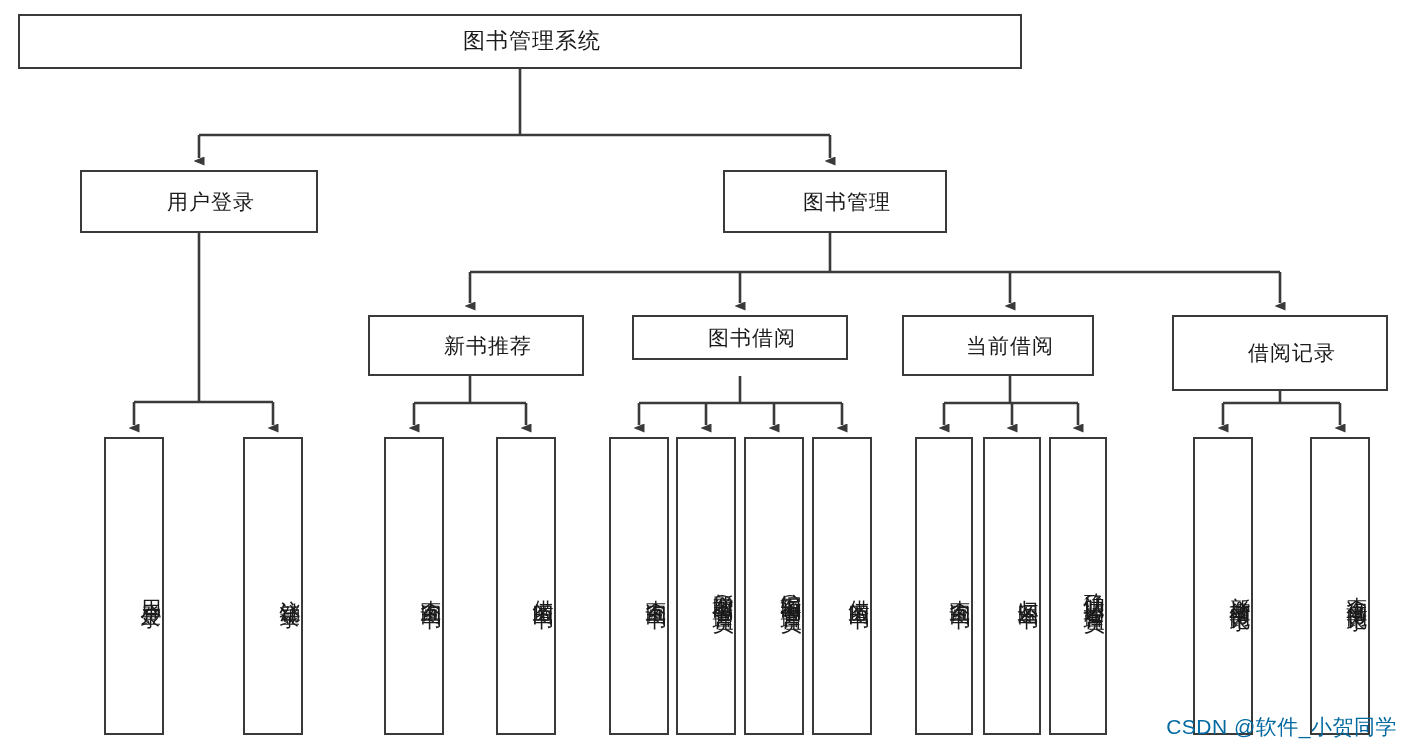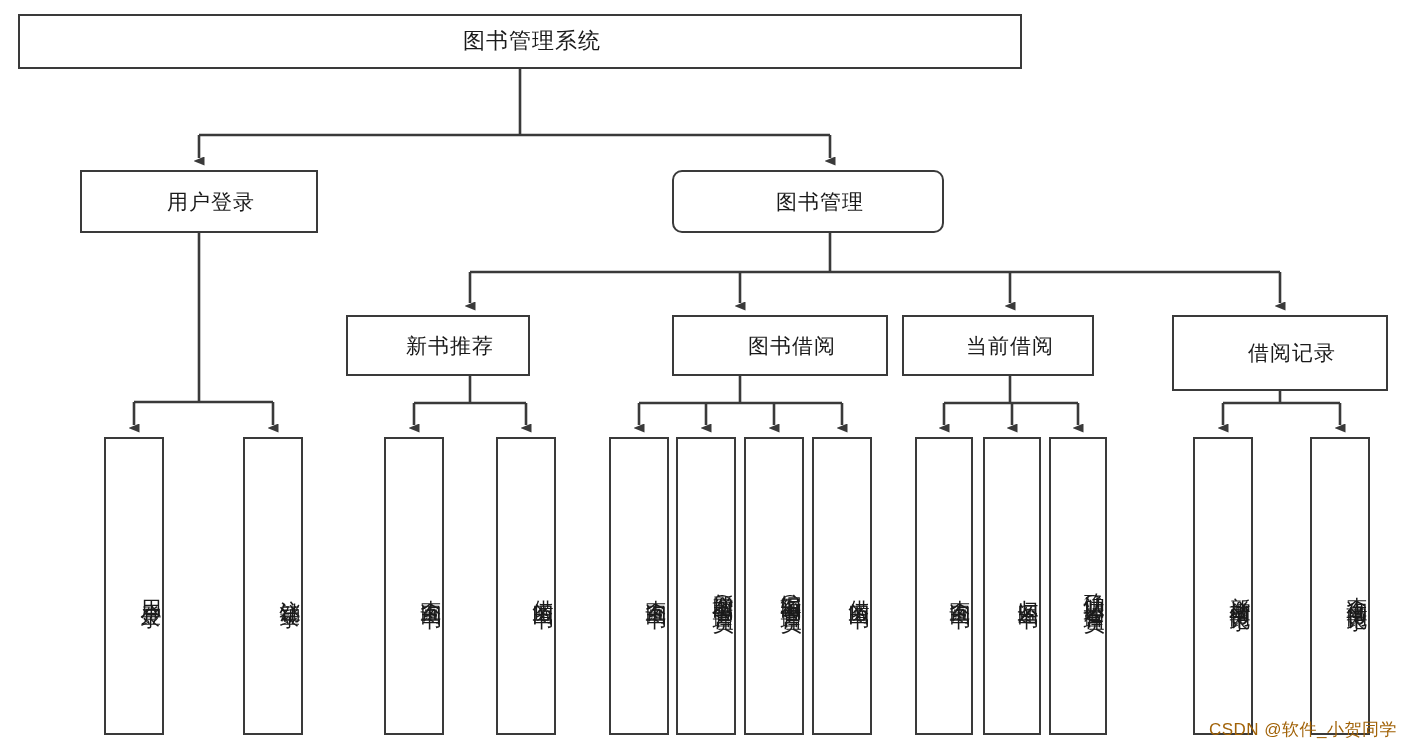--- a/index.html
+++ b/index.html
@@ -51,22 +51,22 @@
     align-items: flex-start;
     justify-content: center;
   }
   .node.root {
     font-size: 22px;
   }
   #watermark {
     position: absolute;
     right: 8px;
     bottom: 6px;
-    font-size: 17px;
-    color: #a16207;
+    font-size: 21px;
+    color: #0369a1;
     letter-spacing: 0.5px;
     white-space: nowrap;
     pointer-events: none;
     margin-left: 28px;
   }
 </style>
 </head>
 <body>
 
 <div id="canvas">
@@ -121,28 +121,28 @@
     </g>
   </svg>
 
   <div class="node horiz root" style="left:18px; top:14px; width:1004px; height:55px;">
     <span>图书管理系统</span>
   </div>
 
   <div class="node horiz" style="left:80px; top:170px; width:238px; height:63px;">
     <span>用户登录</span>
   </div>
-  <div class="node horiz" style="left:672px; top:170px; width:272px; height:63px;border-radius:10px;">
+  <div class="node horiz" style="left:723px; top:170px; width:224px; height:63px;">
     <span>图书管理</span>
   </div>
 
-  <div class="node horiz" style="left:346px; top:315px; width:184px; height:61px;">
+  <div class="node horiz" style="left:368px; top:315px; width:216px; height:61px;">
     <span>新书推荐</span>
   </div>
-  <div class="node horiz" style="left:632px; top:315px; width:216px; height:61px;margin-left:40px;">
+  <div class="node horiz" style="left:632px; top:315px; width:216px; height:45px;">
     <span>图书借阅</span>
   </div>
   <div class="node horiz" style="left:902px; top:315px; width:192px; height:61px;">
     <span>当前借阅</span>
   </div>
   <div class="node horiz" style="left:1172px; top:315px; width:216px; height:76px;">
     <span>借阅记录</span>
   </div>
 
   <div class="node vert" style="left:104px; top:437px; width:60px; height:298px;">

